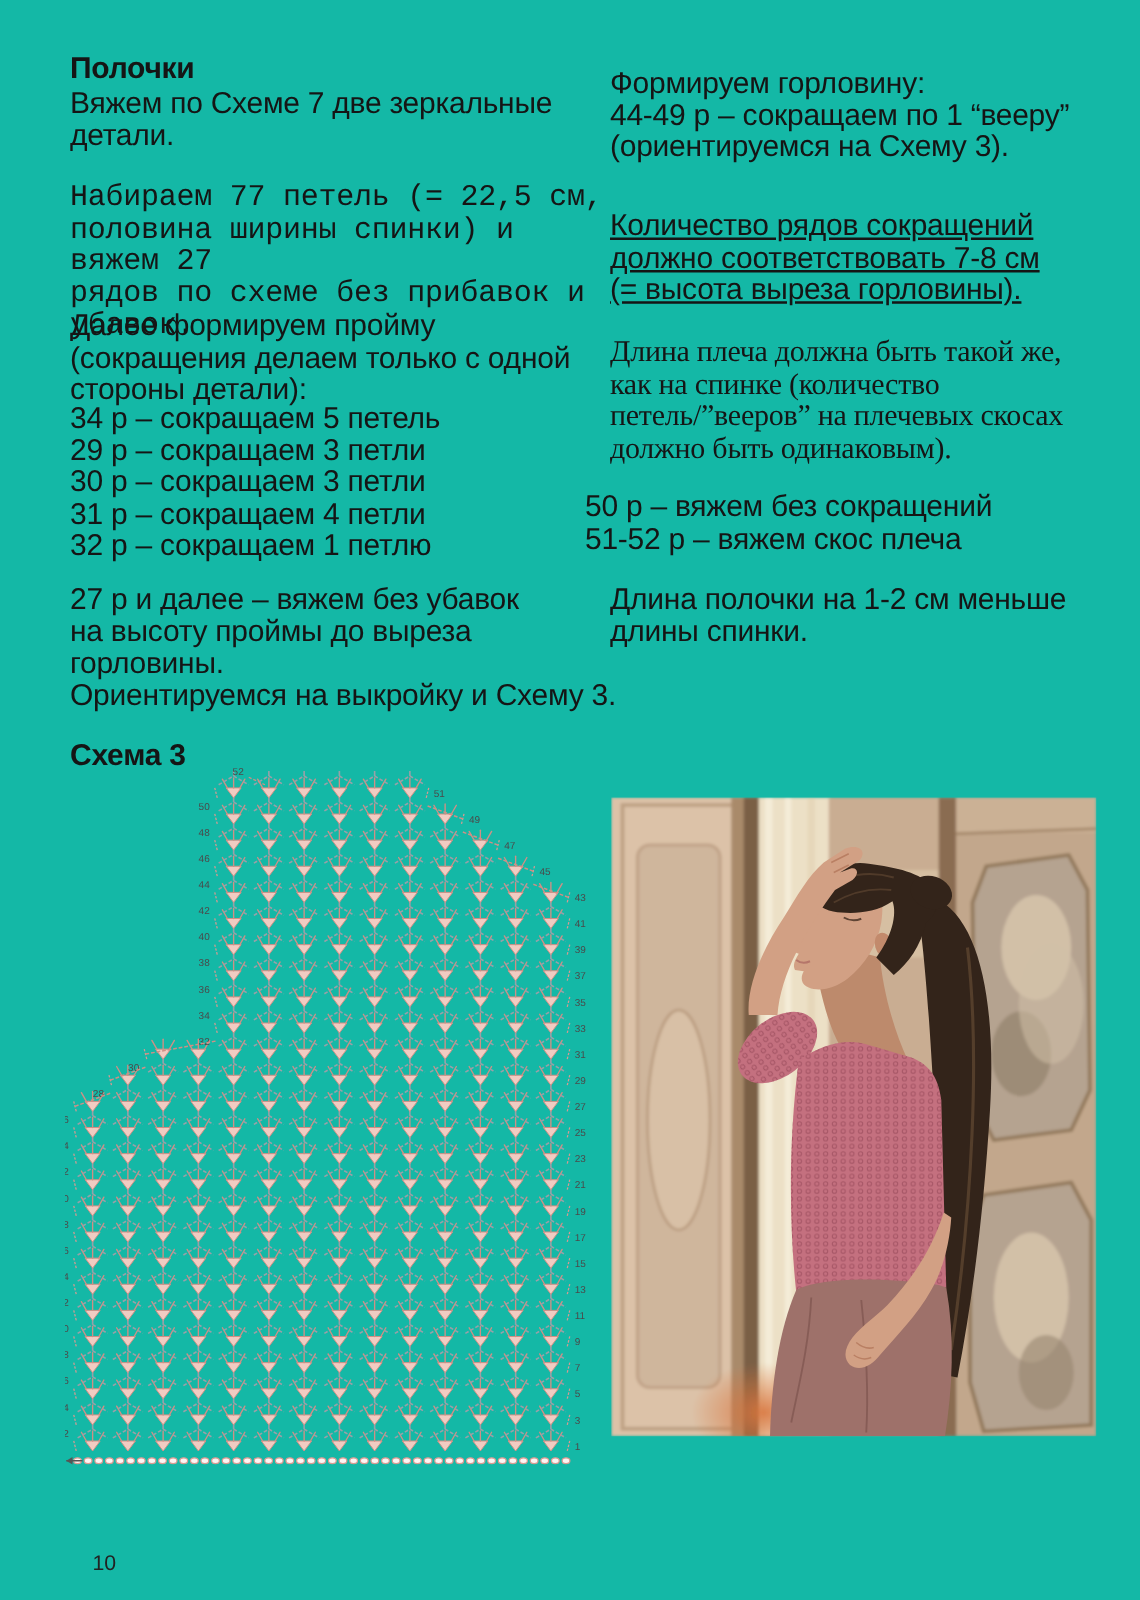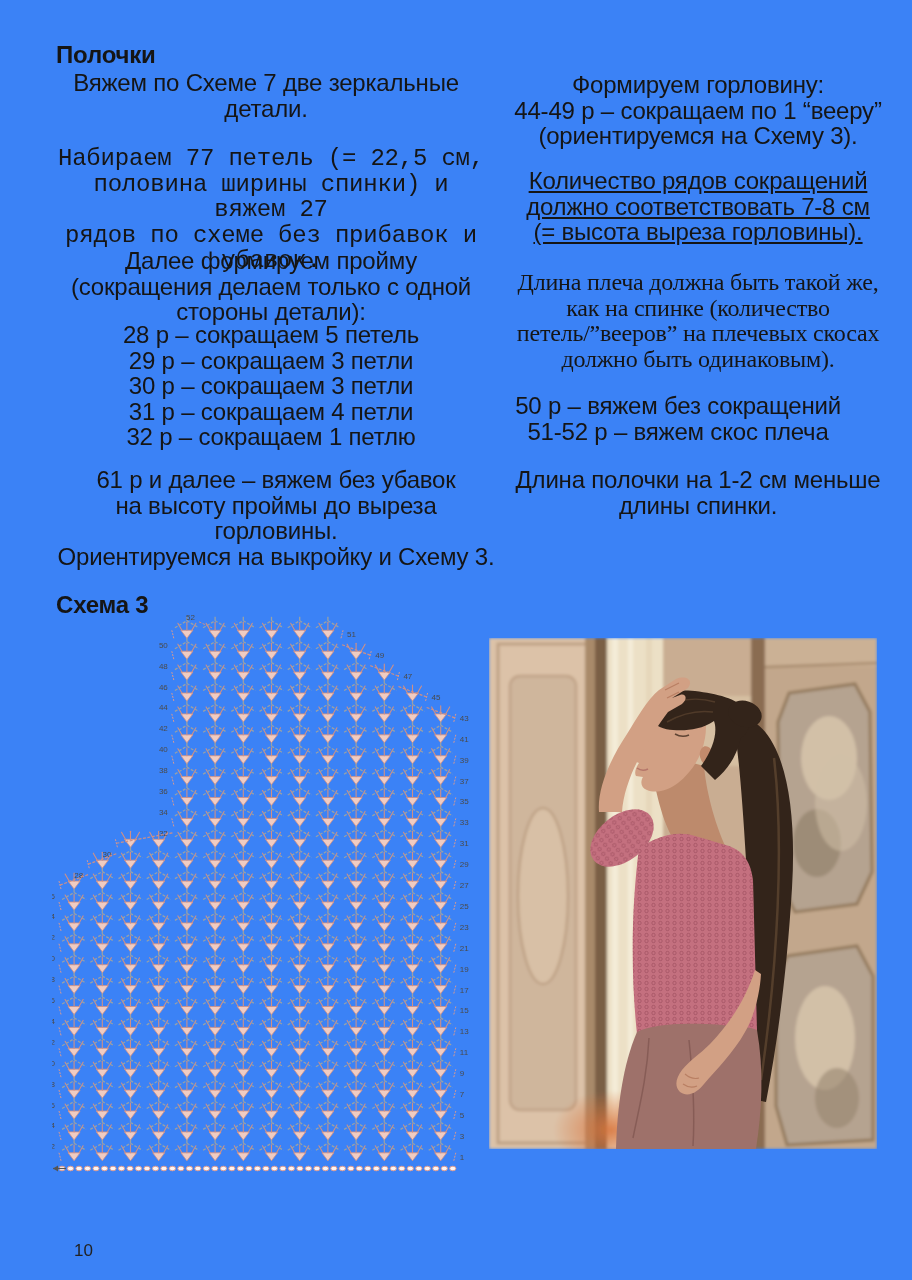--- a/index.html
+++ b/index.html
@@ -1,17 +1,17 @@
 <!DOCTYPE html>
 <html><head>
 <meta charset="utf-8">
 <style>
   html,body{margin:0;padding:0;background:#ffffff;}
-  .page{position:relative;width:912px;height:1280px;background:#3b82f6;overflow:hidden;
-        font-family:"Liberation Sans",sans-serif;color:#151515;text-align:center;}
+  .page{position:relative;width:912px;height:1280px;background:#14b8a6;overflow:hidden;
+        font-family:"Liberation Sans",sans-serif;color:#151515;}
   .abs{position:absolute;}
   .body-text{font-size:24px;line-height:25.5px;white-space:pre-line;letter-spacing:-0.2px;}
   .bold{font-weight:bold;}
   .page-num{font-size:17px;color:#222;}
   #chart-host svg{display:block;}
   #photo-host svg{display:block;}
 </style>
 </head>
 <body>
 
@@ -20,32 +20,32 @@
   <section>
     <h2 class="abs body-text bold" style="left:56px;top:42px;margin:0;">Полочки</h2>
     <p class="abs body-text" style="left:56px;top:70px;margin:0;width:420px;">Вяжем по Схеме 7 две зеркальные
 детали.</p>
     <p class="abs body-text" style="left:56px;top:146px;margin:0;width:430px;font-family:Liberation Mono, monospace;">Набираем 77 петель (= 22,5 см,
 половина ширины спинки) и вяжем 27
 рядов по схеме без прибавок и убавок.</p>
     <p class="abs body-text" style="left:56px;top:248px;margin:0;width:430px;">Далее формируем пройму
 (сокращения делаем только с одной
 стороны детали):</p>
-    <p class="abs body-text" style="left:56px;top:322px;margin:0;width:430px;">28 р – сокращаем 5 петель
+    <p class="abs body-text" style="left:56px;top:322px;margin:0;width:430px;">34 р – сокращаем 5 петель
 29 р – сокращаем 3 петли
 30 р – сокращаем 3 петли
 31 р – сокращаем 4 петли
 32 р – сокращаем 1 петлю</p>
-    <p class="abs body-text" style="left:56px;top:467px;margin:0;width:440px;">61 р и далее – вяжем без убавок
+    <p class="abs body-text" style="left:56px;top:467px;margin:0;width:440px;">27 р и далее – вяжем без убавок
 на высоту проймы до выреза горловины.
 Ориентируемся на выкройку и Схему 3.</p>
   </section>
 
   <section>
-    <p class="abs body-text" style="left:488px;top:72px;margin:0;width:420px;">Формируем горловину:
+    <p class="abs body-text" style="left:488px;top:54px;margin:0;width:420px;">Формируем горловину:
 44-49 р – сокращаем по 1 “вееру”
 (ориентируемся на Схему 3).</p>
     <p class="abs body-text" style="left:488px;top:168px;margin:0;width:420px;text-decoration:underline;">Количество рядов сокращений
 должно соответствовать 7-8 см
 (= высота выреза горловины).</p>
     <p class="abs body-text" style="left:488px;top:270px;margin:0;width:420px;font-family:Liberation Serif, serif;">Длина плеча должна быть такой же,
 как на спинке (количество
 петель/”вееров” на плечевых скосах
 должно быть одинаковым).</p>
     <p class="abs body-text" style="left:468px;top:393px;margin:0;width:420px;">50 р – вяжем без сокращений

